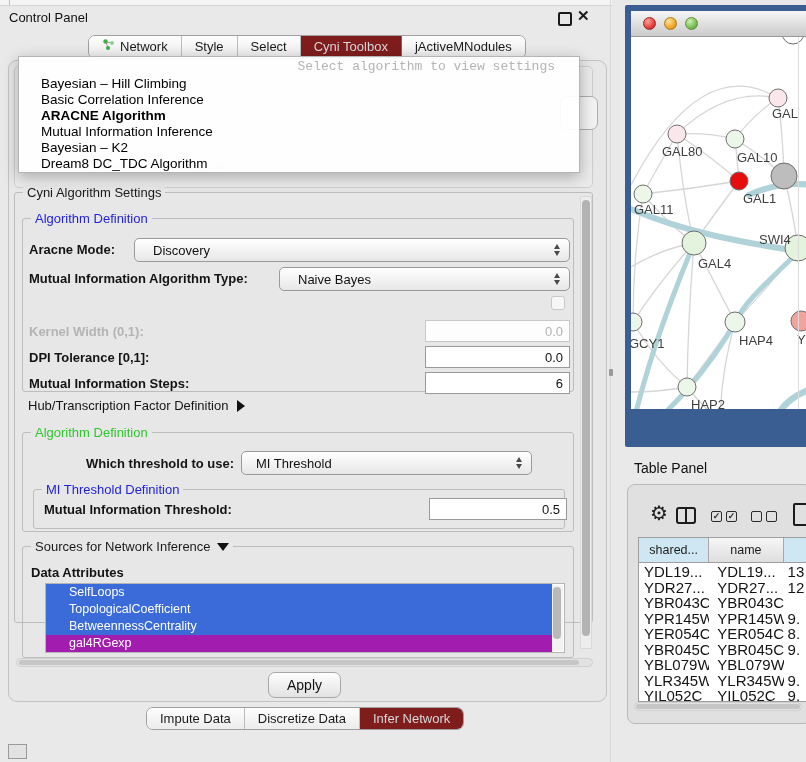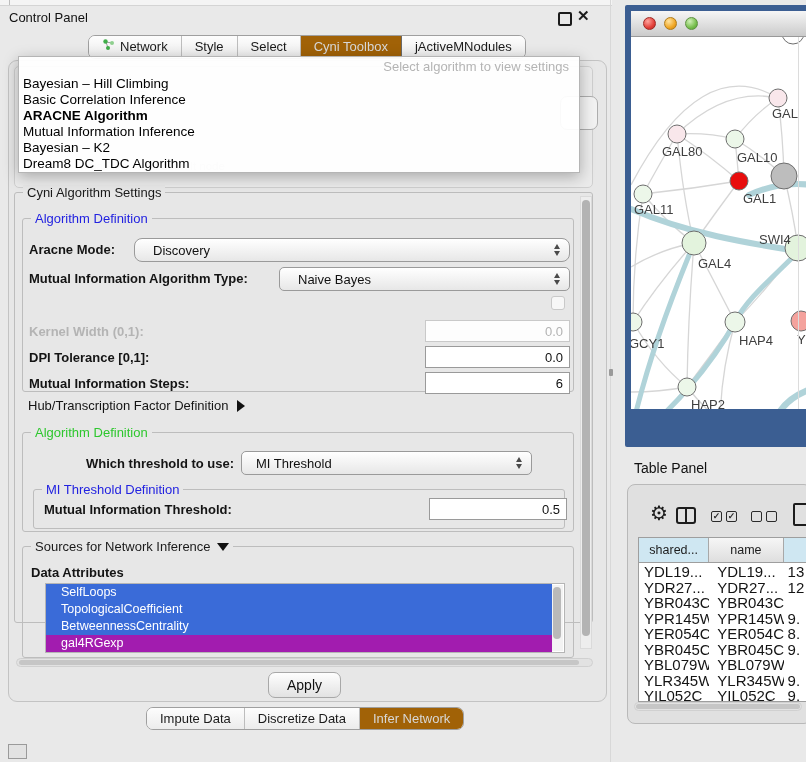--- a/index.html
+++ b/index.html
@@ -12,31 +12,31 @@
   
   .topstrip{position:absolute;left:0;top:0;width:612px;height:5px;background:#f4f4f4;border-bottom:1px solid #d4d4d4;}
   .topstrip-line{position:absolute;left:9px;top:0;width:1px;height:5px;background:#bdbdbd;}
   .cp-title{position:absolute;left:9px;top:10px;font-size:13px;color:#111;}
   .float-btn{position:absolute;left:558px;top:12px;width:10px;height:10px;border:2px solid #1b1b1b;border-radius:2px;background:transparent;}
   .close-btn{position:absolute;left:577px;top:7px;font-size:15px;font-weight:bold;color:#1b1b1b;}
   
   .tabbar{position:absolute;display:flex;border:1px solid #9f9f9f;border-radius:7px;overflow:hidden;background:#fafafa;height:24px;box-sizing:border-box;}
   .tab{font-size:13px;padding:0 13px;line-height:22px;color:#1a1a1a;border-right:1px solid #bdbdbd;display:flex;align-items:center;gap:5px;background:linear-gradient(#fdfdfd,#ececec);white-space:nowrap;}
   .tab:last-child{border-right:none;}
-  .tab.selected{background:#a16207;color:#d8d8d8;border-right-color:#6a6a6a;}
+  .tab.selected{background:#7f1d1d;color:#d8d8d8;border-right-color:#6a6a6a;}
   
   .main-panel{position:absolute;left:8px;top:60px;width:599px;height:642px;background:#e7e7e7;border:1px solid #c3c3c3;border-radius:9px;box-sizing:border-box;}
   .sub-panel{position:absolute;left:14px;top:66px;width:579px;height:122px;background:#ebebeb;border:1px solid #cfcfcf;border-radius:5px;box-sizing:border-box;}
   .ghost{position:absolute;color:#9d9d9d;opacity:.55;white-space:nowrap;}
   .bg-box{position:absolute;left:560px;top:96px;width:36px;height:32px;border:1px solid #adadad;border-radius:7px;background:#f2f2f2;}
   
   .popup{position:absolute;left:18px;top:56px;width:562px;height:117px;background:rgba(255,255,255,0.94);
          border:1px solid #b5b5b5;box-shadow:0 4px 14px rgba(0,0,0,0.28);z-index:60;box-sizing:border-box;}
-  .popup-ph{height:17px;text-align:right;color:#b4b4b4;font-size:13px;padding:2px 10px 0 0;}
-  .popup-item{height:16px;line-height:16px;font-size:13.5px;color:#000;padding-left:4px;white-space:nowrap;}
+  .popup-ph{height:17px;text-align:right;color:#b4b4b4;font-size:13px;padding:2px 24px 0 0;font-family:Liberation Mono, monospace;}
+  .popup-item{height:16px;line-height:16px;font-size:13.5px;color:#000;padding-left:22px;white-space:nowrap;}
   .popup-item.bold{font-weight:bold;}
   
   .frame{position:absolute;border:1px solid #bdbdbd;border-radius:3px;box-sizing:border-box;}
   .frame-title{position:absolute;top:-8px;left:8px;background:#e7e7e7;padding:0 4px;font-size:13px;color:#1a1a1a;white-space:nowrap;display:flex;align-items:center;gap:6px;}
   .t-blue{color:#2222e0;}
   .t-green{color:#2ec72e;}
   
   .combo{position:absolute;border:1px solid #9a9a9a;border-radius:5px;background:linear-gradient(#ffffff,#e7e7e7);
          height:24px;box-sizing:border-box;font-size:13px;color:#111;display:flex;align-items:center;}
   .combo .val{padding-left:18px;}
@@ -45,21 +45,21 @@
   .tri-dn{width:0;height:0;border-left:3.5px solid transparent;border-right:3.5px solid transparent;border-top:5px solid #4a4a4a;}
   .tri-right{width:0;height:0;border-top:6px solid transparent;border-bottom:6px solid transparent;border-left:8px solid #111;}
   .tri-down-b{width:0;height:0;border-left:6px solid transparent;border-right:6px solid transparent;border-top:8px solid #111;}
   
   .field{position:absolute;border:1px solid #9a9a9a;background:#fff;height:22px;box-sizing:border-box;
          font-size:13px;color:#111;display:flex;align-items:center;justify-content:flex-end;padding:0 6px;}
   .field.disabled{border-color:#c9c9c9;color:#b3b3b3;background:#fdfdfd;}
   .checkbox{position:absolute;width:14px;height:14px;border:1px solid #c9c9c9;border-radius:3px;background:#f7f7f7;box-sizing:border-box;}
   
   .attr-list{position:absolute;background:#fff;border:1px solid #b5b5b5;box-sizing:border-box;overflow:hidden;}
-  .attr-item{height:17px;line-height:17px;font-size:12.5px;color:#fff;padding-left:15px;width:calc(100% - 12px);box-sizing:border-box;}
+  .attr-item{height:17px;line-height:17px;font-size:12.5px;color:#fff;padding-left:23px;width:calc(100% - 12px);box-sizing:border-box;}
   .list-scroll{position:absolute;right:1px;top:1px;bottom:1px;width:11px;background:#f3f3f3;}
   .list-thumb{position:absolute;left:1px;top:2px;width:8px;height:52px;background:#b9b9b9;border-radius:4px;}
   
   .vscroll{position:absolute;left:580px;top:196px;width:12px;height:453px;background:#ededed;border:1px solid #dadada;box-sizing:border-box;}
   .vscroll-thumb{position:absolute;left:1px;top:3px;width:8px;height:436px;background:#b3b3b3;border-radius:5px;}
   .hscroll{position:absolute;background:#e2e2e2;border:1px solid #d0d0d0;border-radius:5px;box-sizing:border-box;}
   .hscroll-thumb{position:absolute;top:1px;bottom:1px;background:#c6c6c6;border-radius:4px;}
   
   .apply-btn{position:absolute;left:268px;top:672px;width:71px;height:24px;border:1px solid #a8a8a8;border-radius:7px;
              background:linear-gradient(#fefefe,#e2e2e2);font-size:14px;color:#111;display:flex;align-items:center;justify-content:center;}
@@ -152,21 +152,21 @@
       </div>
   </div>
 
   <div class="frame" style="left:14px;top:192px;width:579px;height:431px;text-decoration:underline;">
     <span class="frame-title">Cyni Algorithm Settings</span>
   </div>
 
   <div class="frame" style="left:22px;top:218px;width:552px;height:174px;">
     <span class="frame-title t-blue">Algorithm Definition</span>
     <div class="lbl" style="left:6px;top:23px;">Aracne Mode:</div>
-    <div class="combo" style="left:111px;top:19px;width:436px;border-radius:8px;">
+    <div class="combo" style="left:111px;top:19px;width:436px;">
       <span class="val">Discovery</span>
       <span class="stepper">
           <span class="tri-up"></span>
           <span class="tri-dn"></span>
         </span>
     </div>
     <div class="lbl" style="left:6px;top:52px;">Mutual Information Algorithm Type:</div>
     <div class="combo" style="left:256px;top:48px;width:291px;">
       <span class="val">Naive Bayes</span>
       <span class="stepper">

